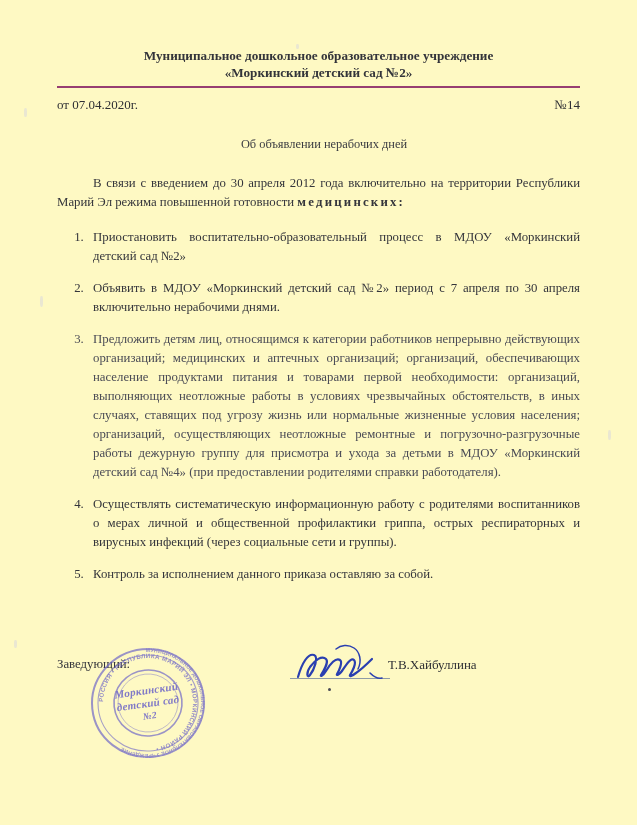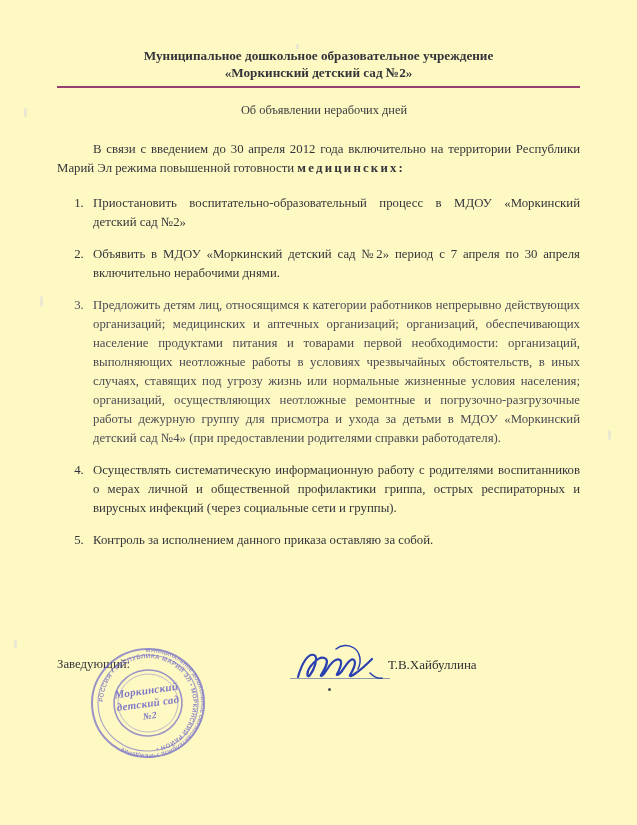--- a/index.html
+++ b/index.html
@@ -217,20 +217,24 @@
   <div class="speckle" style="left:296px;top:44px;width:3px;height:5px;"></div>
 
   <div class="content">
 
     <div class="header">
       <span>Муниципальное дошкольное образовательное учреждение</span>
       <span class="l2">«Моркинский детский сад №2»</span>
     </div>
 
 
+    <div class="meta-row">
+      <div class="meta-date">от 07.04.2020г.</div>
+      <div class="meta-num">№14</div>
+    </div>
 
     <div class="subtitle">Об объявлении нерабочих дней</div>
 
     <p class="intro"><span>В связи с введением до 30 апреля 2012 года включительно на территории Республики Марий Эл режима повышенной готовности </span><span class="cmd">медицинских:</span></p>
 
     <ol class="items">
       <li>Приостановить воспитательно-образовательный процесс в МДОУ «Моркинский детский сад №2»</li>
       <li>Объявить в МДОУ «Моркинский детский сад №2» период с 7 апреля по 30 апреля включительно нерабочими днями.</li>
       <li class="faded">Предложить детям лиц, относящимся к категории работников непрерывно действующих организаций; медицинских и аптечных организаций; организаций, обеспечивающих население продуктами питания и товарами первой необходимости: организаций, выполняющих неотложные работы в условиях чрезвычайных обстоятельств, в иных случаях, ставящих под угрозу жизнь или нормальные жизненные условия населения; организаций, осуществляющих неотложные ремонтные и погрузочно-разгрузочные работы дежурную группу для присмотра и ухода за детьми в МДОУ «Моркинский детский сад №4» (при предоставлении родителями справки работодателя).</li>
       <li>Осуществлять систематическую информационную работу с родителями воспитанников о мерах личной и общественной профилактики гриппа, острых респираторных и вирусных инфекций (через социальные сети и группы).</li>

